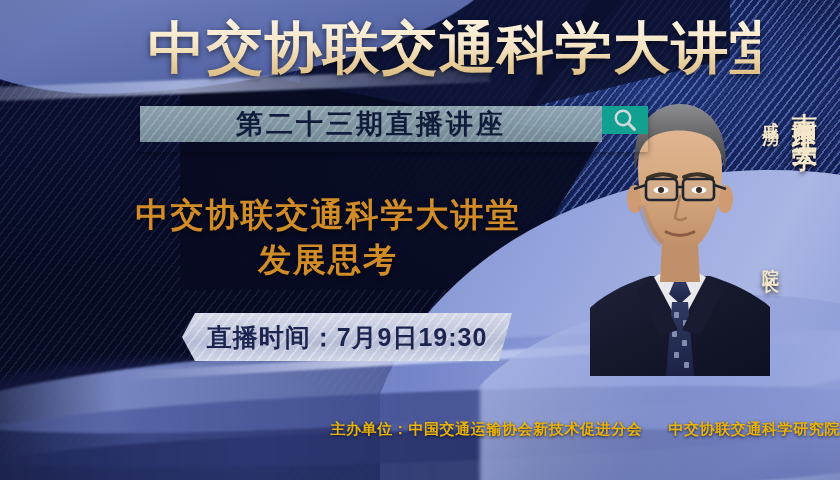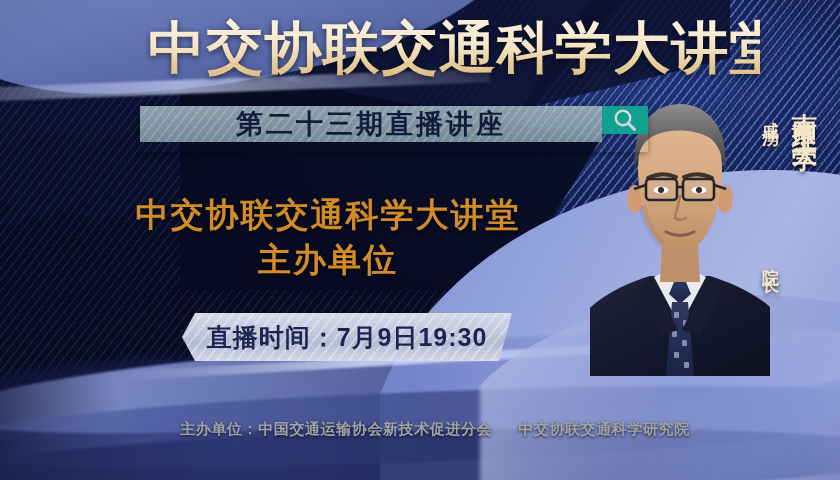--- a/index.html
+++ b/index.html
@@ -253,22 +253,22 @@
   
   .portrait{
     position:absolute;left:560px;top:86px;width:180px;height:290px;
     overflow:hidden;
   }
   .portrait svg{display:block;}
 
   
   .footer{
     position:absolute;left:0;right:0;top:420px;
-    text-align:center;
-    color:#a3a3a3;
+    text-align:right;
+    color:#eab308;
     font-size:15px;font-weight:bold;letter-spacing:.6px;
     text-shadow:0 1px 3px rgba(10,14,40,.85);
   }
   .footer .gap{display:inline-block;width:26px;}
 </style>
 </head>
 <body>
 
 <div id="poster">
 
@@ -383,21 +383,21 @@
       <div class="sub-banner-icon">
         <svg width="28" height="28" viewBox="0 0 28 28" aria-hidden="true">
           <circle cx="12" cy="12" r="7.2" fill="none" stroke="#d3d8dc" stroke-width="2.4"></circle>
           <line x1="17.2" y1="17.2" x2="23.4" y2="23.4" stroke="#d3d8dc" stroke-width="3" stroke-linecap="round"></line>
         </svg>
       </div>
     </div>
 
     <div class="topic">
       <span>中交协联交通科学大讲堂</span>
-      <span class="l2">主办单位</span>
+      <span class="l2">发展思考</span>
     </div>
 
     <div class="time-badge">
       <div class="time-badge-inner"></div>
       <span class="time-text">直播时间：7月9日19:30</span>
     </div>
 
     <div class="vtext vtext-univ">南京理工大学</div>
     <div class="vtext vtext-name">戚湧</div>
     <div class="vtext vtext-title">院长</div>

